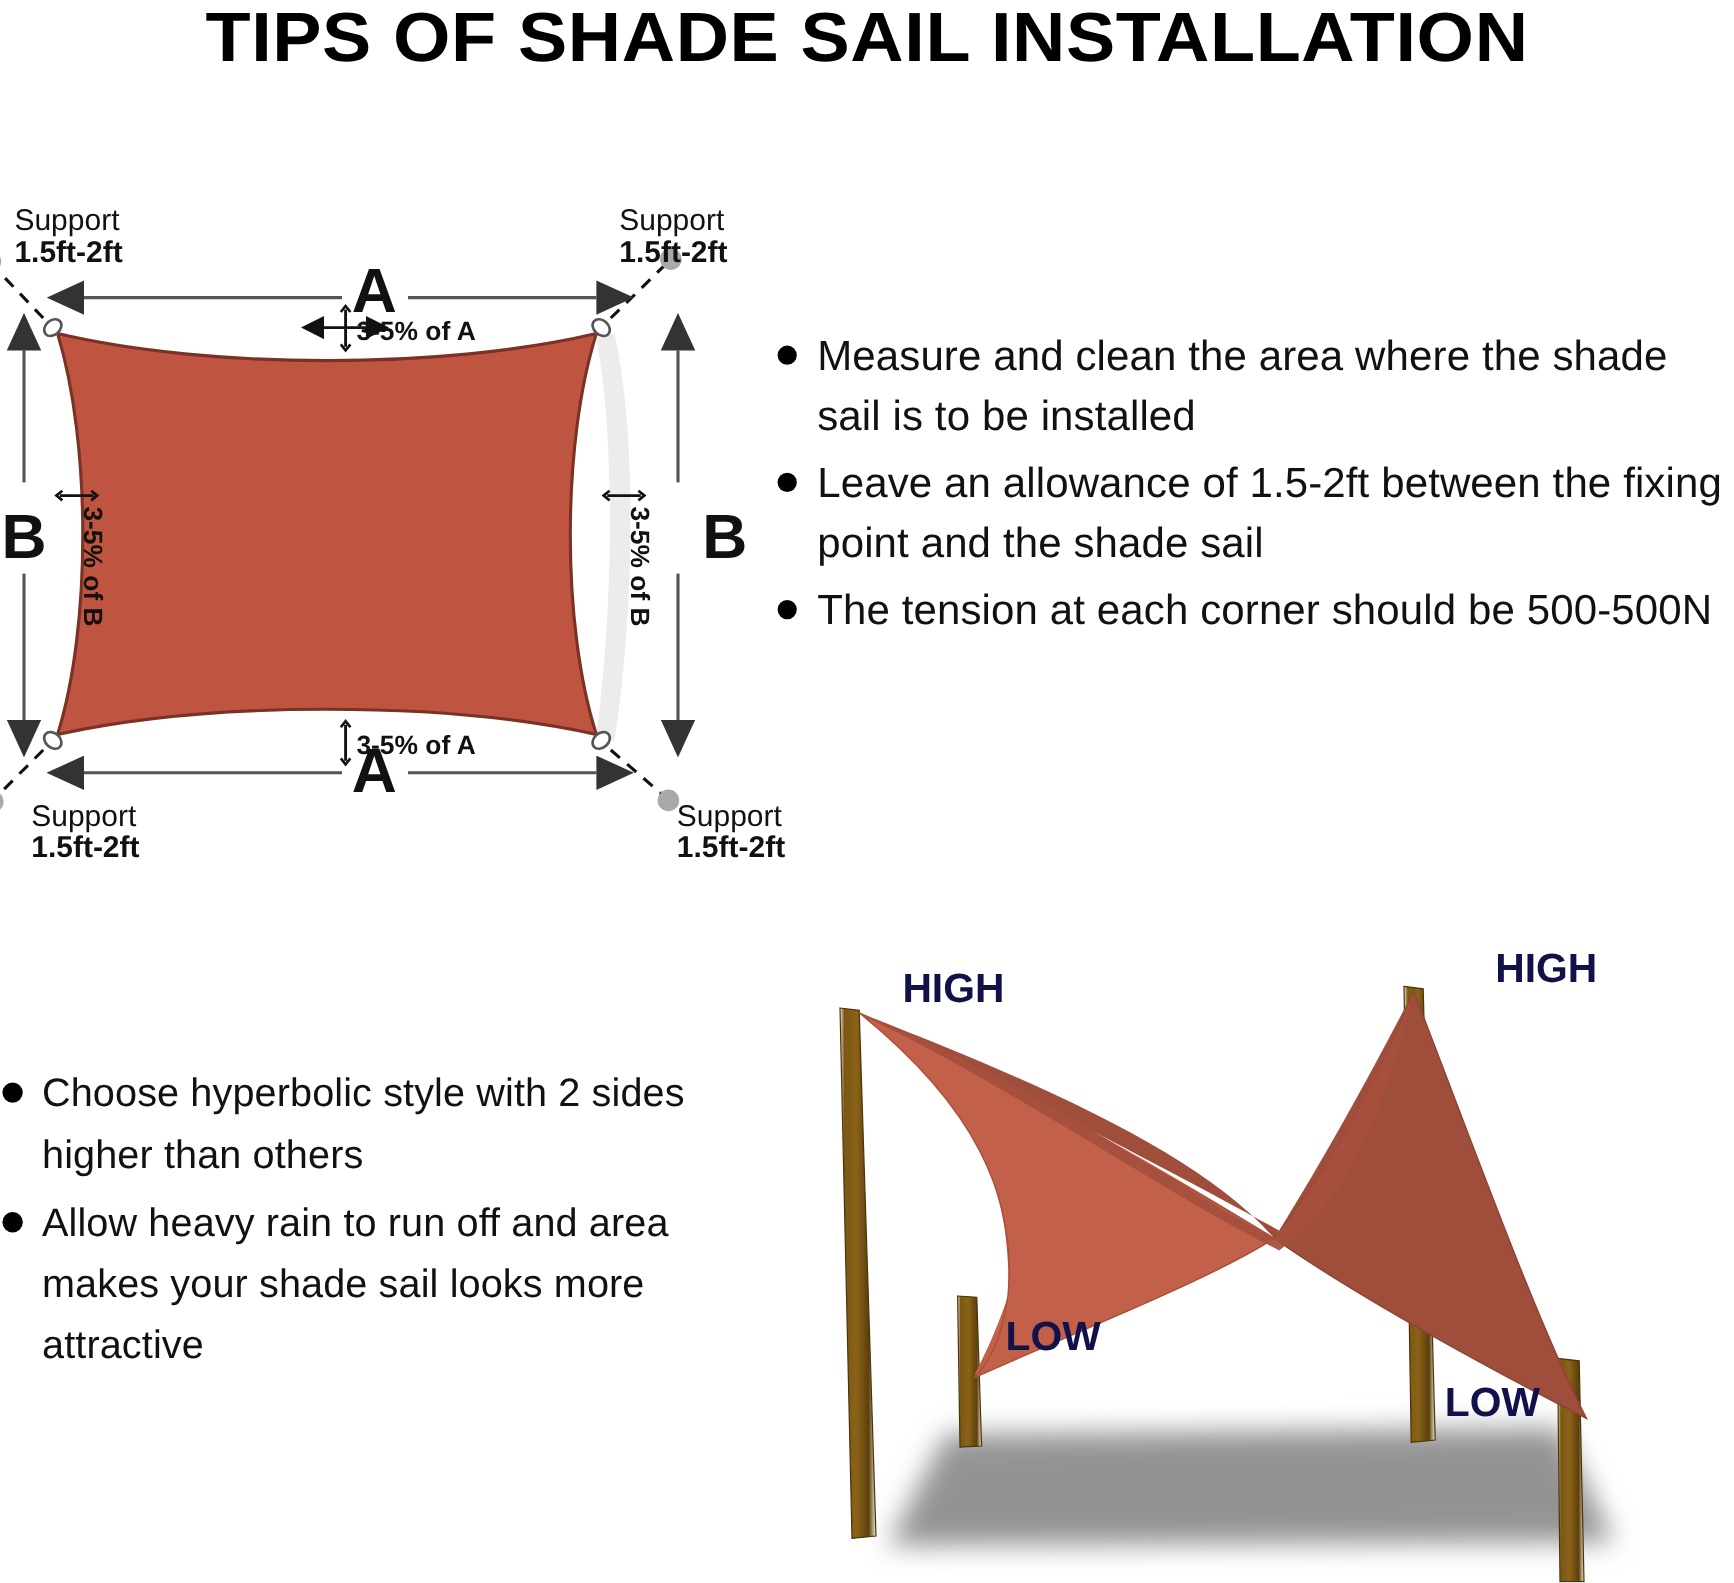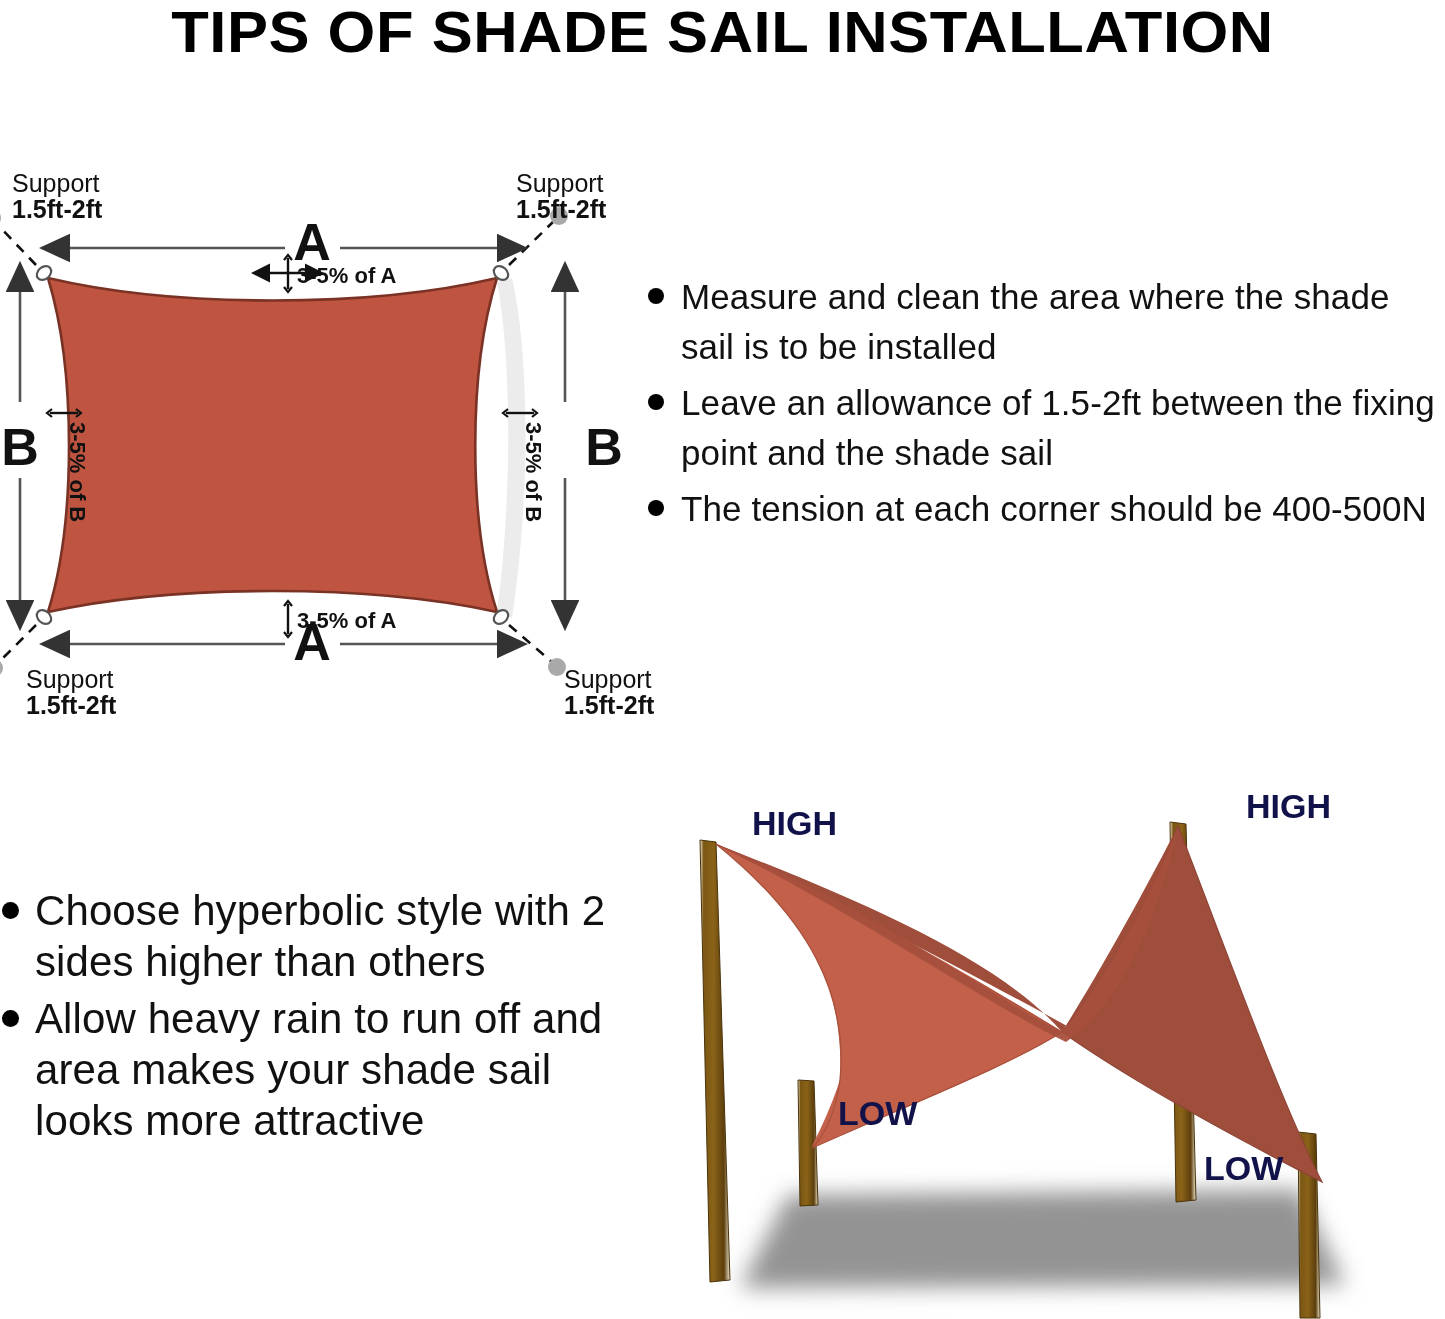--- a/index.html
+++ b/index.html
@@ -70,21 +70,21 @@
     margin-top: 16px;
     margin-right: 17px;
   }
   .tip-text {
     font-family: "Liberation Sans", sans-serif;
     font-size: 35px;
     line-height: 50px;
     color: #111;
     letter-spacing: 0.1px;
   }
-  #tips-left .tip-text { font-size: 42px; line-height: 51px; }
+  #tips-left .tip-text { font-size: 33px; line-height: 51px; }
   #tips-left .tip-bullet { margin-top: 17px; margin-right: 16px; width: 17px; height: 17px;}
 
   
   #hyper-diagram {
     position: absolute;
     left: 680px;
     top: 780px;
     width: 785px;
     height: 539px;
     font-weight: bold;
@@ -187,21 +187,21 @@
   <div class="tip-row">
     <span class="tip-bullet"></span>
     <span class="tip-text">Measure and clean the area where the shade sail is to be installed</span>
   </div>
   <div class="tip-row">
     <span class="tip-bullet"></span>
     <span class="tip-text">Leave an allowance of 1.5-2ft between the fixing point and the shade sail</span>
   </div>
   <div class="tip-row">
     <span class="tip-bullet"></span>
-    <span class="tip-text">The tension at each corner should be 400-500N</span>
+    <span class="tip-text">The tension at each corner should be 500-500N</span>
   </div>
 </div>
 
 <div id="tips-left">
   <div class="tip-row">
     <span class="tip-bullet"></span>
     <span class="tip-text">Choose hyperbolic style with 2 sides higher than others</span>
   </div>
   <div class="tip-row">
     <span class="tip-bullet"></span>

